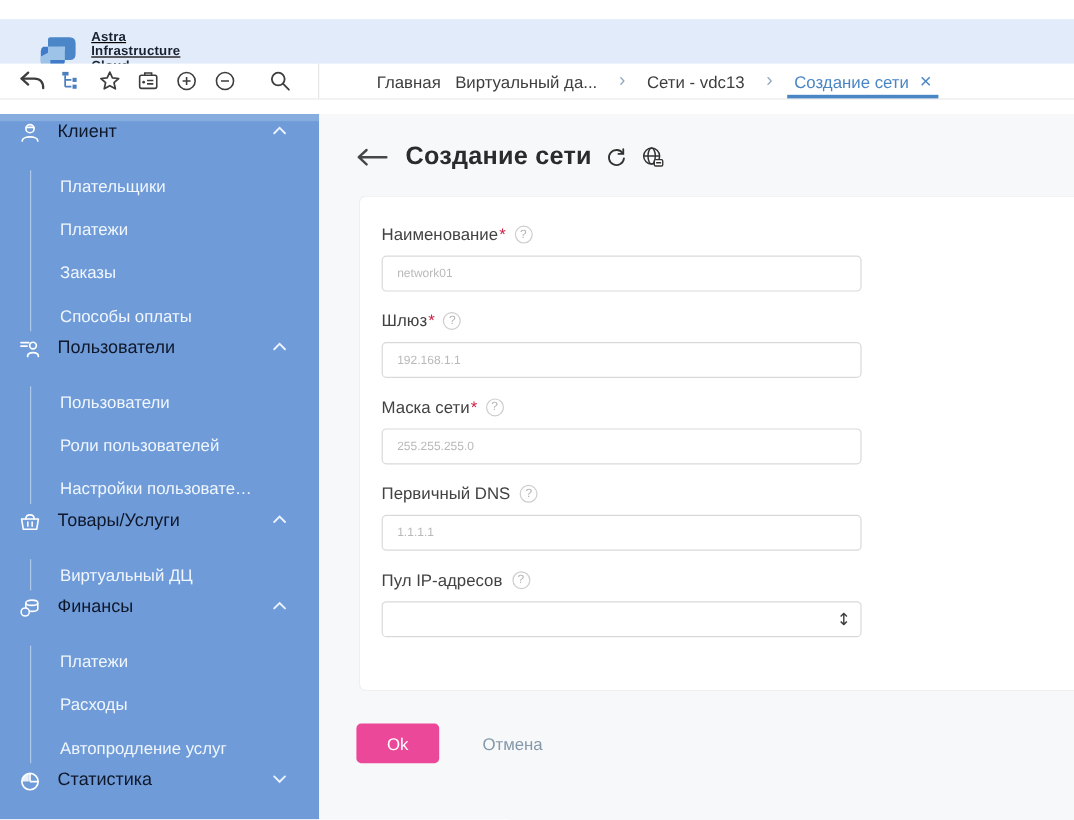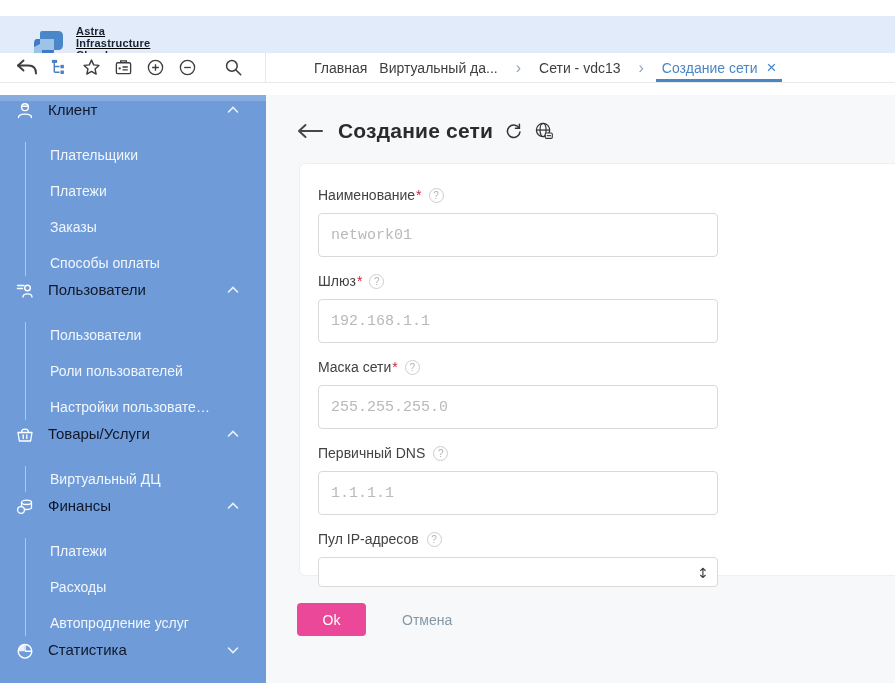--- a/index.html
+++ b/index.html
@@ -52,22 +52,22 @@
   .head-icon { margin-left:11px; color:#333; cursor:pointer; display:flex; }
 
   .card { position:absolute; left:33px; top:68px; right:0; height:413px; background:#fff;
           border:1px solid #efefef; border-right:none; border-radius:6px 0 0 6px; }
   .card-inner { padding:23px 0 0 18px; }
   .fgroup { margin-bottom:16px; width:400px; position:relative; }
   .flabel { display:flex; align-items:center; font-size:14px; color:#424242; margin-bottom:10px; }
   .req { color:#cc2244; margin-left:1px; }
   .help { width:15px; height:15px; margin-left:7px; border:1px solid #cdcdcd; border-radius:50%;
           color:#b3b3b3; font-size:10px; display:flex; align-items:center; justify-content:center; cursor:pointer; }
-  .tinput { width:400px; height:44px; border:1px solid #d9d9d9; border-radius:4px; padding:0 12px;
-            font-size:15px; color:#333; font-family:Liberation Mono, monospace; background:#fff; outline:none; }
+  .tinput { width:400px; height:30px; border:1px solid #d9d9d9; border-radius:4px; padding:0 12px;
+            font-size:10px; color:#333; font-family:Liberation Sans, sans-serif; background:#fff; outline:none; }
   .tinput::placeholder { color:#b9b9b9; }
   .tarea { width:400px; height:30px; border:1px solid #d9d9d9; border-radius:4px; padding:5px 26px 5px 12px;
            font-size:14px; color:#333; font-family:"Liberation Sans", sans-serif; resize:none; outline:none; display:block; }
   .resize-handle { position:absolute; right:9px; bottom:6px; font-size:14px; color:#3c3c3c; cursor:ns-resize;
                    font-family:"DejaVu Sans", sans-serif; }
 
   .actions { position:absolute; left:31px; top:508px; display:flex; align-items:center; }
   .ok-btn { width:69px; height:33px; background:#ec4899; border:none; border-radius:4px; color:#fff;
             font-size:14px; font-family:"Liberation Sans", sans-serif; cursor:pointer; }
   .cancel-link { margin-left:36px; font-size:14px; color:#8598a9; cursor:pointer; }

